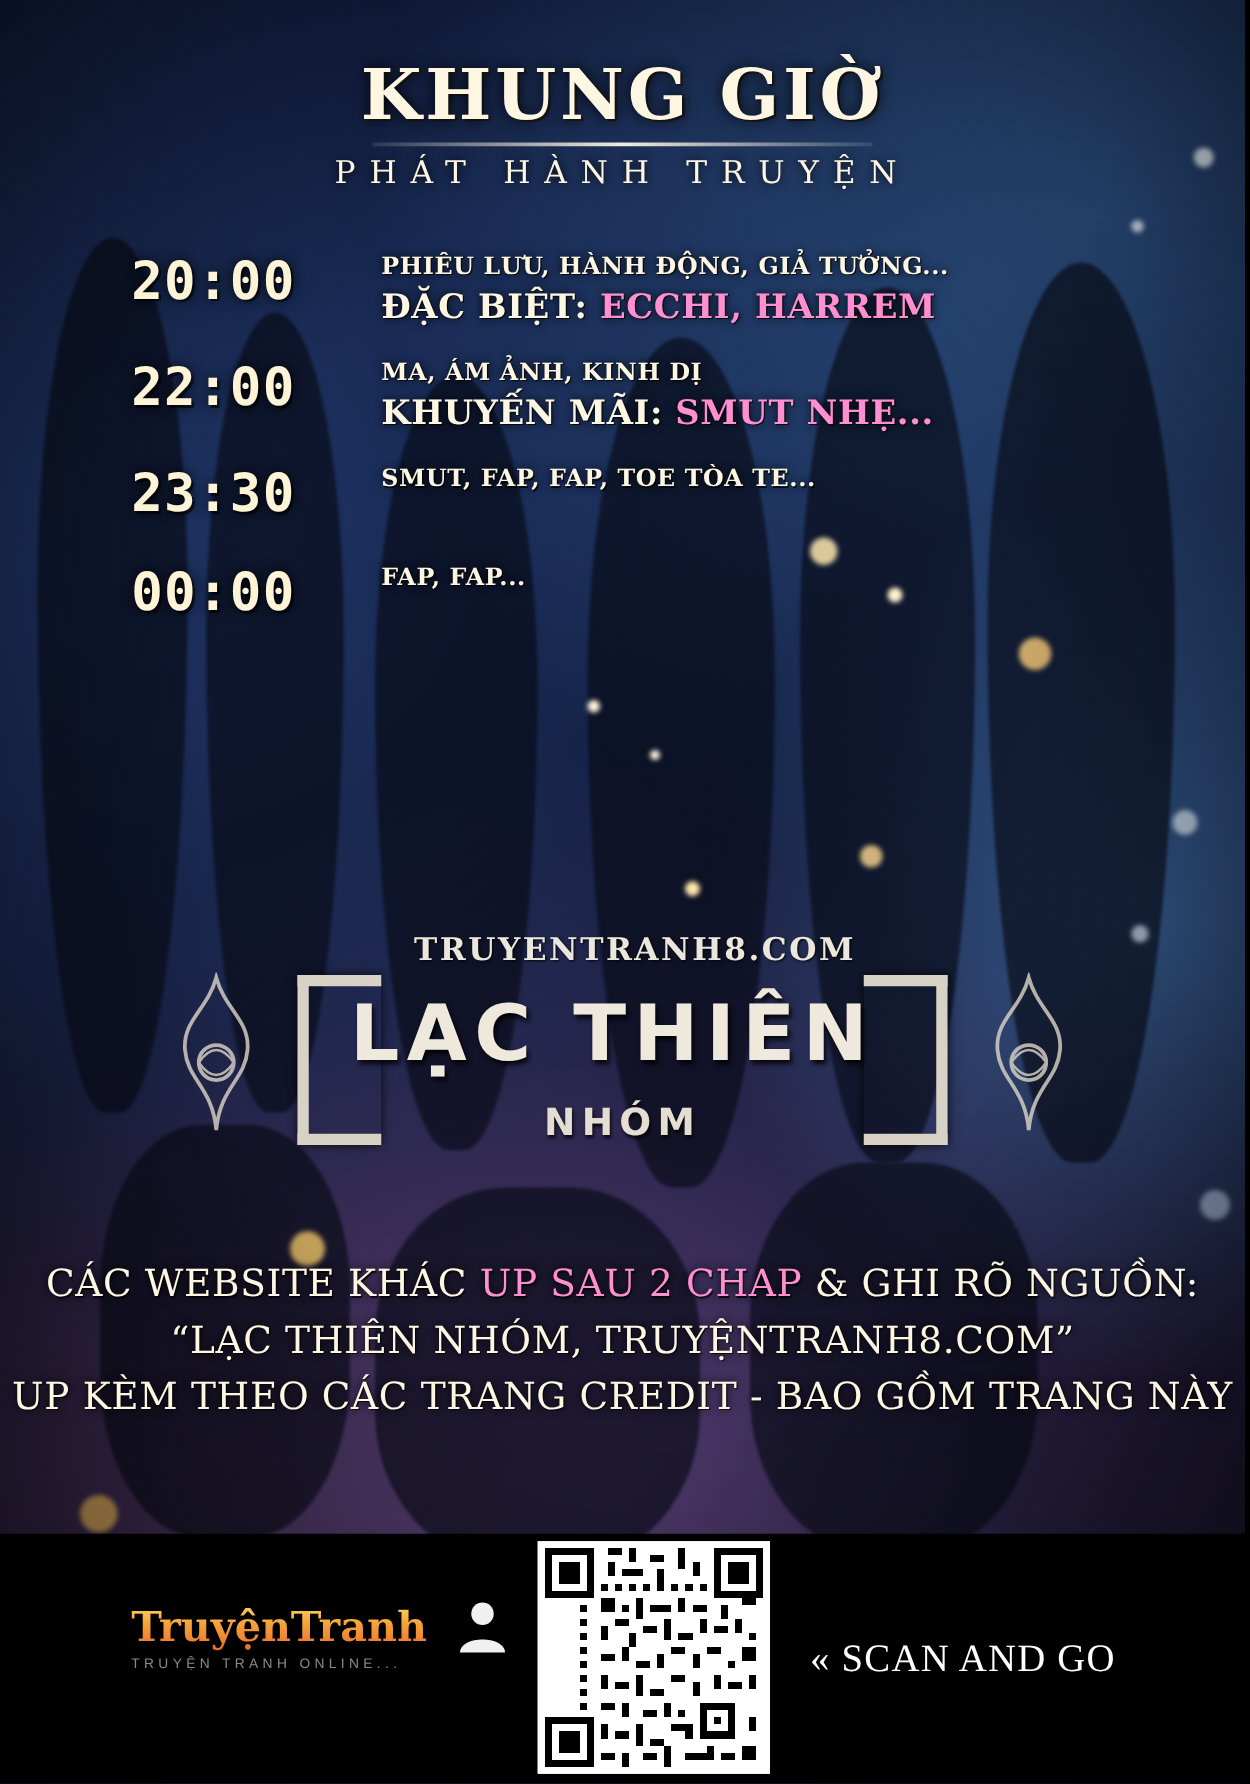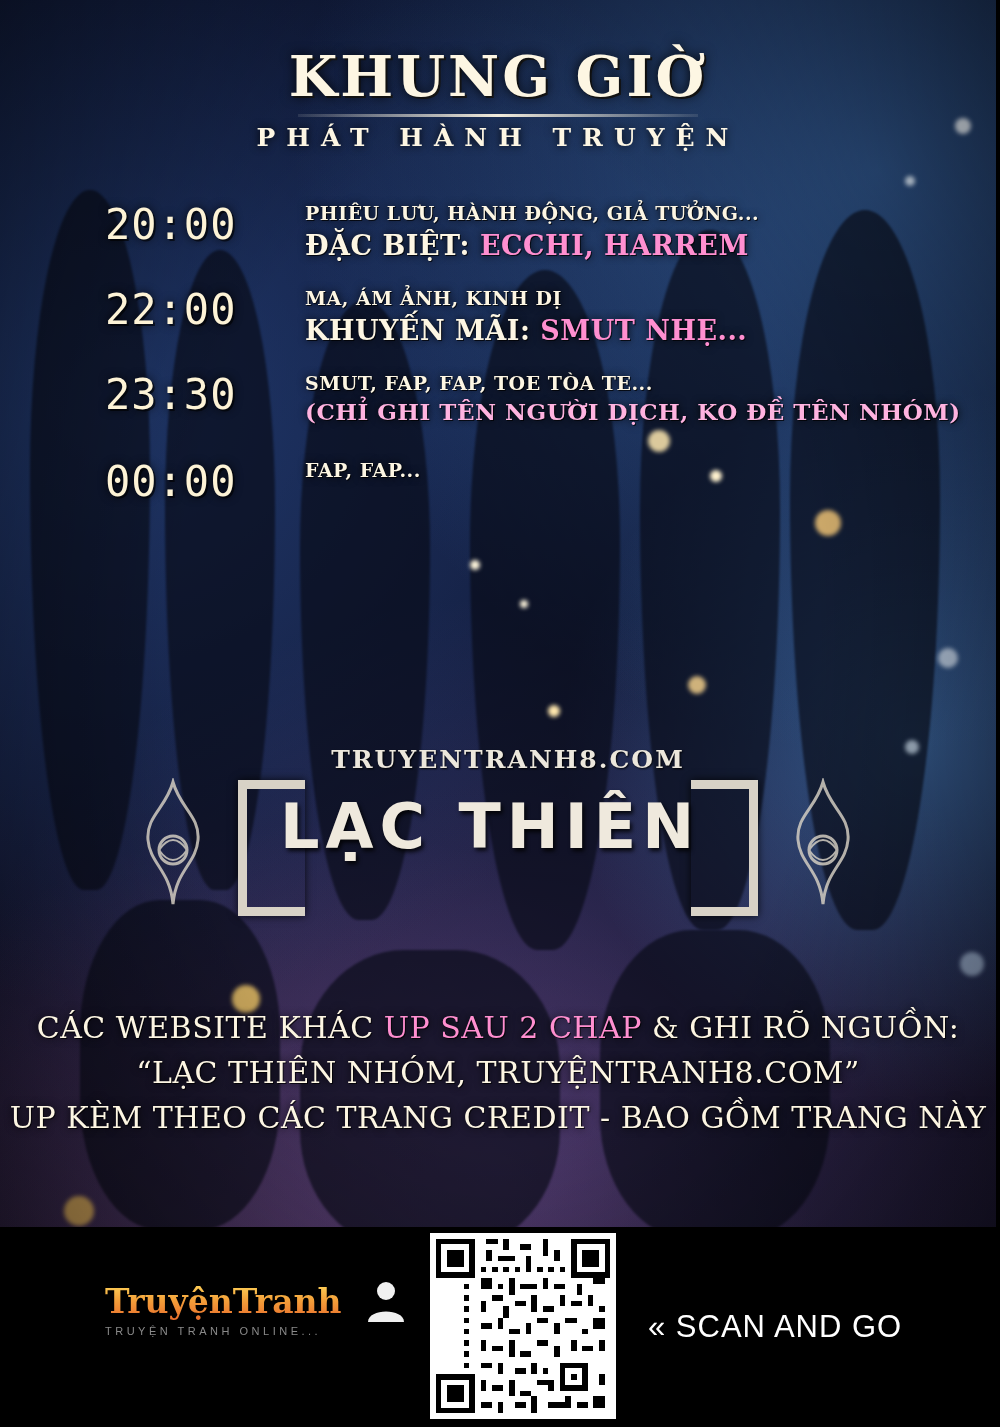--- a/index.html
+++ b/index.html
@@ -75,21 +75,21 @@
     line-height: 1;
   }
   .title-rule {
     width: 400px;
     height: 3px;
     margin: 10px auto 6px auto;
     background: linear-gradient(90deg, rgba(253,246,227,0.1), rgba(253,246,227,0.95), rgba(253,246,227,0.1));
   }
   .title-sub {
     font-family: "DejaVu Serif", serif;
-    font-weight: bold;
+    font-weight: normal;
     font-size: 25px;
     letter-spacing: 11px;
     color: #fdf6e3;
     text-shadow: 0 0 8px rgba(0,0,0,0.9);
   }
 
   .schedule {
     position: absolute;
     top: 196px;
     left: 105px;
@@ -97,21 +97,21 @@
   }
   .row {
     display: flex;
     align-items: flex-start;
     margin-bottom: 18px;
   }
   .time {
     width: 200px;
     flex: 0 0 200px;
     font-family: "DejaVu Sans Mono", monospace;
-    font-weight: normal;
+    font-weight: bold;
     font-size: 42px;
     letter-spacing: 1px;
     color: #fdf3d6;
     text-shadow: 0 0 10px rgba(0,0,0,0.95), 2px 2px 0 rgba(0,0,0,0.6);
     padding-top: 4px;
   }
   .desc {
     flex: 1 1 auto;
     padding-top: 6px;
   }
@@ -281,21 +281,21 @@
     bottom: 8px;
     width: 186px;
     height: 186px;
     background: #fff;
     padding: 0;
   }
   .scan-text {
     position: absolute;
     left: 648px;
     top: 82px;
-    font-family: Liberation Sans, sans-serif;
+    font-family: Liberation Serif, serif;
     font-size: 31px;
     letter-spacing: 1px;
     color: #ffffff;
   }
 </style>
 </head>
 <body>
 
 <div id="page">
 
@@ -358,23 +358,20 @@
           <div class="line2">
             <span class="hl-cream">KHUYẾN MÃI: </span><span class="hl-pink">SMUT NHẸ...</span>
           </div>
         </div>
       </div>
 
       <div class="row">
         <div class="time">23:30</div>
         <div class="desc">
           <div class="line1">SMUT, FAP, FAP, TOE TÒA TE...</div>
-          <div class="line2 small">
-            <span class="hl-lightpink">(CHỈ GHI TÊN NGƯỜI DỊCH, KO ĐỀ TÊN NHÓM)</span>
-          </div>
         </div>
       </div>
 
       <div class="row" style="margin-top:26px;">
         <div class="time">00:00</div>
         <div class="desc">
           <div class="line1">FAP, FAP...</div>
         </div>
       </div>
 
@@ -389,20 +386,21 @@
           <path d="M31 72 Q45 52 59 72 Q45 92 31 72 Z" fill="none" stroke="#ddd6c8" stroke-width="2"></path>
         </svg>
         <svg class="orn right" viewBox="0 0 90 130">
           <path d="M45 4 C52 30 72 38 70 62 C68 86 48 92 45 126 C42 92 22 86 20 62 C18 38 38 30 45 4 Z" fill="none" stroke="#ddd6c8" stroke-width="3"></path>
           <circle cx="45" cy="72" r="14" fill="none" stroke="#ddd6c8" stroke-width="3"></circle>
           <path d="M31 72 Q45 52 59 72 Q45 92 31 72 Z" fill="none" stroke="#ddd6c8" stroke-width="2"></path>
         </svg>
         <div class="bracket left"></div>
         <div class="bracket right"></div>
         <div class="logo-text">LẠC THIÊN</div>
+        <div class="logo-sub">NHÓM</div>
       </div>
     </div>
 
     <div class="notice">
       <div class="notice-line">
         <span class="hl-cream">CÁC WEBSITE KHÁC </span><span class="hl-pink">UP SAU 2 CHAP</span><span class="hl-cream"> &amp; GHI RÕ NGUỒN:</span>
       </div>
       <div class="notice-line">“LẠC THIÊN NHÓM, TRUYỆNTRANH8.COM”</div>
       <div class="notice-line">UP KÈM THEO CÁC TRANG CREDIT - BAO GỒM TRANG NÀY</div>
     </div>

